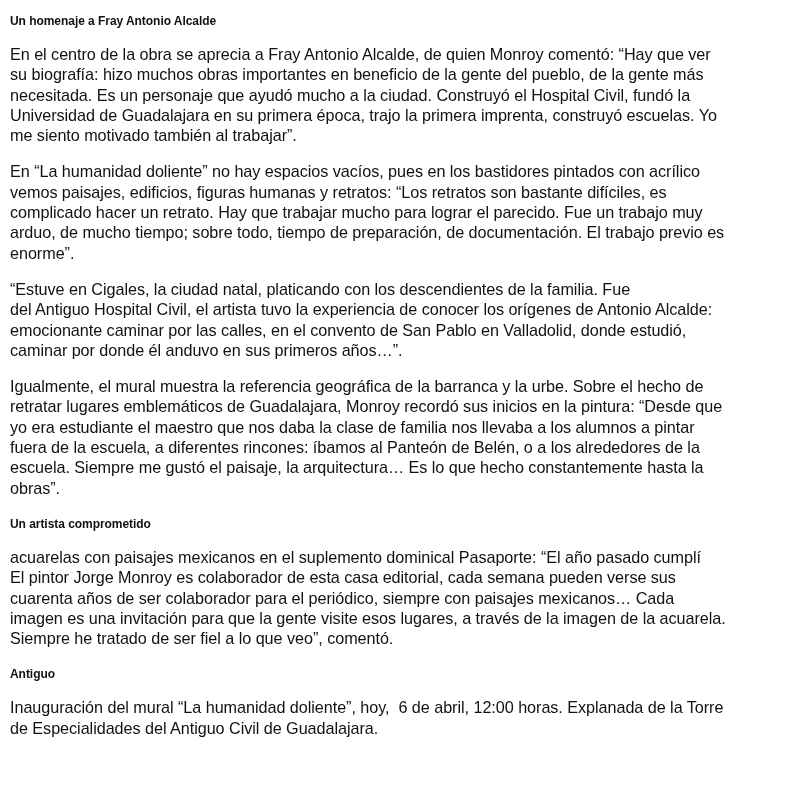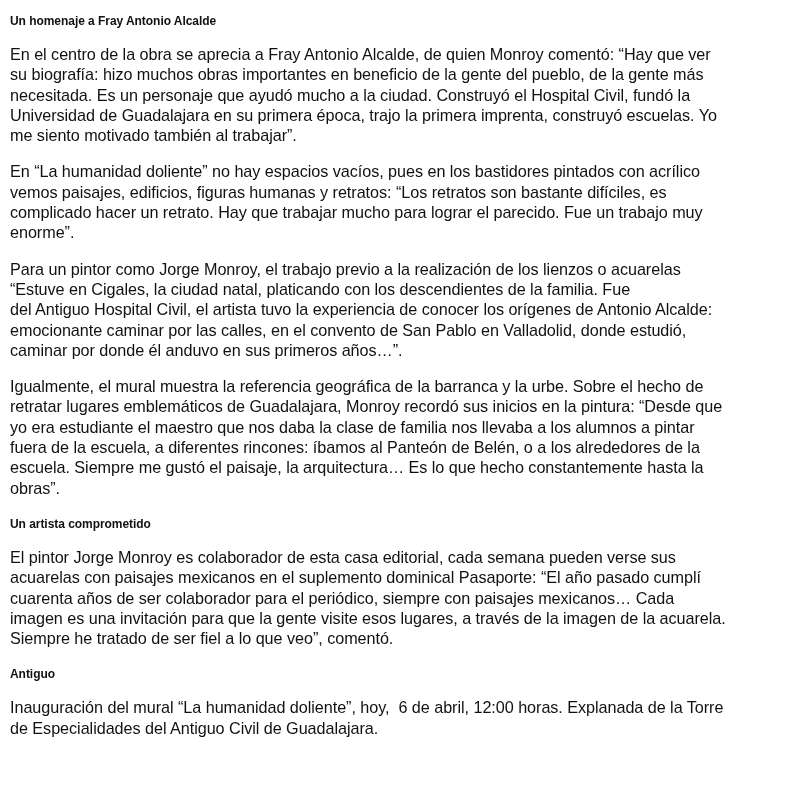--- a/index.html
+++ b/index.html
@@ -44,44 +44,44 @@
       <span class="line">En el centro de la obra se aprecia a Fray Antonio Alcalde, de quien Monroy comentó: “Hay que ver</span>
       <span class="line">su biografía: hizo muchos obras importantes en beneficio de la gente del pueblo, de la gente más</span>
       <span class="line">necesitada. Es un personaje que ayudó mucho a la ciudad. Construyó el Hospital Civil, fundó la</span>
       <span class="line">Universidad de Guadalajara en su primera época, trajo la primera imprenta, construyó escuelas. Yo</span>
       <span class="line">me siento motivado también al trabajar”.</span>
     </p>
     <p>
       <span class="line">En “La humanidad doliente” no hay espacios vacíos, pues en los bastidores pintados con acrílico</span>
       <span class="line">vemos paisajes, edificios, figuras humanas y retratos: “Los retratos son bastante difíciles, es</span>
       <span class="line">complicado hacer un retrato. Hay que trabajar mucho para lograr el parecido. Fue un trabajo muy</span>
+      <span class="line">arduo, de mucho tiempo; sobre todo, tiempo de preparación, de documentación. El trabajo previo es</span>
       <span class="line">enorme”.</span>
     </p>
     <p>
-      <span class="line">Para un pintor como Jorge Monroy, el trabajo previo a la realización de los lienzos o acuarelas</span>
       <span class="line">“Estuve en Cigales, la ciudad natal, platicando con los descendientes de la familia. Fue</span>
       <span class="line">del Antiguo Hospital Civil, el artista tuvo la experiencia de conocer los orígenes de Antonio Alcalde:</span>
       <span class="line">emocionante caminar por las calles, en el convento de San Pablo en Valladolid, donde estudió,</span>
       <span class="line">caminar por donde él anduvo en sus primeros años…”.</span>
     </p>
     <p>
       <span class="line">Igualmente, el mural muestra la referencia geográfica de la barranca y la urbe. Sobre el hecho de</span>
       <span class="line">retratar lugares emblemáticos de Guadalajara, Monroy recordó sus inicios en la pintura: “Desde que</span>
       <span class="line">yo era estudiante el maestro que nos daba la clase de familia nos llevaba a los alumnos a pintar</span>
       <span class="line">fuera de la escuela, a diferentes rincones: íbamos al Panteón de Belén, o a los alrededores de la</span>
       <span class="line">escuela. Siempre me gustó el paisaje, la arquitectura… Es lo que hecho constantemente hasta la</span>
       <span class="line">obras”.</span>
     </p>
   </section>
 
   <section>
     <h2>Un artista comprometido</h2>
     <p>
+      <span class="line">acuarelas con paisajes mexicanos en el suplemento dominical Pasaporte: “El año pasado cumplí</span>
       <span class="line">El pintor Jorge Monroy es colaborador de esta casa editorial, cada semana pueden verse sus</span>
-      <span class="line">acuarelas con paisajes mexicanos en el suplemento dominical Pasaporte: “El año pasado cumplí</span>
       <span class="line">cuarenta años de ser colaborador para el periódico, siempre con paisajes mexicanos… Cada</span>
       <span class="line">imagen es una invitación para que la gente visite esos lugares, a través de la imagen de la acuarela.</span>
       <span class="line">Siempre he tratado de ser fiel a lo que veo”, comentó.</span>
     </p>
   </section>
 
   <section>
     <h2>Antiguo</h2>
     <p>
       <span class="line" style="white-space: pre;">Inauguración del mural “La humanidad doliente”, hoy,  6 de abril, 12:00 horas. Explanada de la Torre</span>

